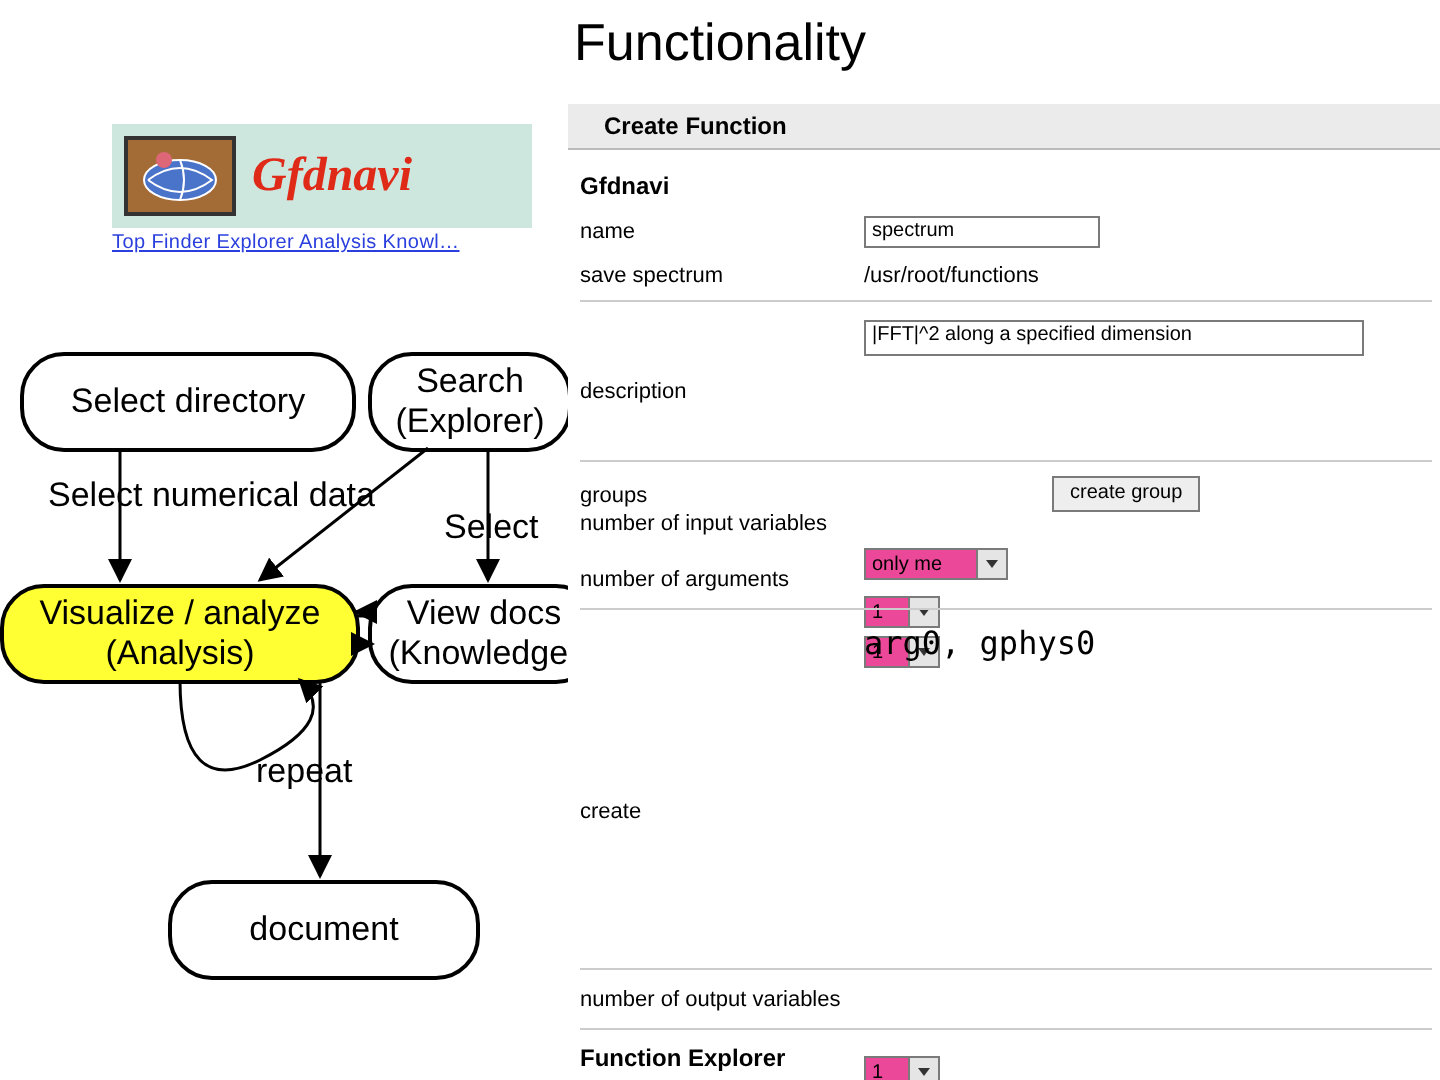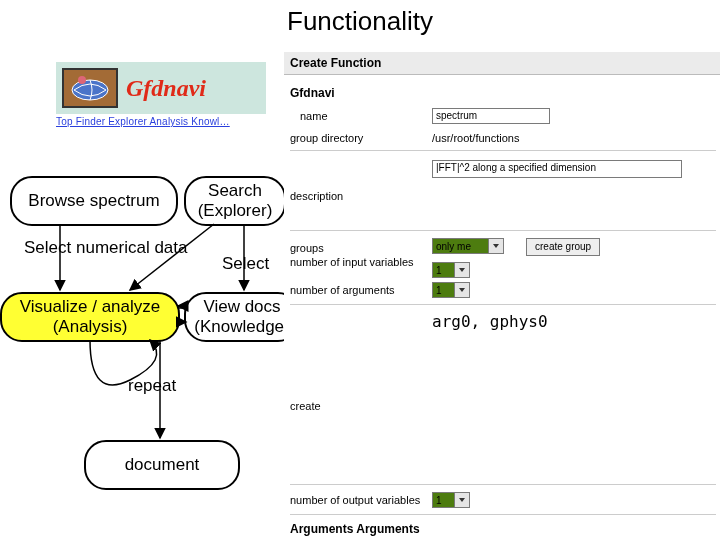--- a/index.html
+++ b/index.html
@@ -100,21 +100,21 @@
   .win-title {
     position: absolute;
     top: 0;
     left: 0;
     width: 100%;
     height: 22px;
     background: #ebebeb;
     border-bottom: 1px solid #bbb;
   }
   .win-title span {
-    margin-left: 6px;
+    margin-left: 18px;
     line-height: 22px;
     font-weight: bold;
     font-size: 12px;
   }
   .bold-label {
     position: absolute;
     font-weight: bold;
     font-size: 12px;
   }
   .plain-label {
@@ -132,27 +132,28 @@
     line-height: 14px;
   }
   .textline {
     position: absolute;
     font-size: 16px;
     font-family: monospace;
   }
   .select {
     position: absolute;
     border: 1px solid #7a7a7a;
-    background: #4d7c0f;
+    background: #ec4899;
     height: 16px;
     width: 72px;
     font-size: 10px;
     display: flex;
     align-items: center;
     box-sizing: border-box;
+    margin-top: 36px;
   }
   .select .sel-val { margin-left: 3px; flex: 1; }
   .select .sel-btn {
     width: 14px;
     height: 14px;
     background: #e5e5e5;
     border-left: 1px solid #7a7a7a;
     display: flex;
     align-items: center;
     justify-content: center;
@@ -200,21 +201,21 @@
       <path d="M10 20 Q26 8 42 20 Q26 32 10 20" fill="none" stroke="#fff" stroke-width="1"></path>
       <path d="M26 10 Q30 20 26 30" fill="none" stroke="#fff" stroke-width="1"></path>
       <circle cx="18" cy="10" r="4" fill="#d67"></circle>
     </svg>
   </div>
   <span class="logo-text">Gfdnavi</span>
 </div>
 <div class="nav-row">Top Finder Explorer Analysis Knowl…</div>
 
 <div class="node" style="top:176px; left:10px; width:164px; height:46px;">
-  <span class="l1">Browse spectrum</span>
+  <span class="l1">Select directory</span>
 </div>
 <div class="node" style="top:176px; left:184px; width:98px; height:46px;">
   <span class="l1">Search</span>
   <span class="l2">(Explorer)</span>
 </div>
 <div class="node yellow" style="top:292px; left:0px; width:176px; height:46px;">
   <span class="l1">Visualize / analyze</span>
   <span class="l2">(Analysis)</span>
 </div>
 <div class="node" style="top:292px; left:184px; width:112px; height:46px;">
@@ -250,24 +251,24 @@
 
   <line x1="160" y1="340" x2="160" y2="438" stroke="#000" stroke-width="1.5" marker-end="url(#ah)"></line>
 </svg>
 
 <div class="panel">
   <div class="win-title">
     <span>Create Function</span>
   </div>
   <div class="bold-label" style="top:34px; left:6px;">Gfdnavi</div>
 
-  <div class="plain-label" style="top:58px; left:16px;">name</div>
+  <div class="plain-label" style="top:58px; left:6px;">name</div>
   <div class="input" style="top:56px; left:148px; width:118px;">spectrum</div>
 
-  <div class="plain-label" style="top:80px; left:6px;">group directory</div>
+  <div class="plain-label" style="top:80px; left:6px;">save spectrum</div>
   <div class="plain-label" style="top:80px; left:148px;">/usr/root/functions</div>
 
   <div class="hr" style="top:98px;"></div>
 
   <div class="input" style="top:108px; left:148px; width:250px; height:18px;">|FFT|^2 along a specified dimension</div>
   <div class="plain-label" style="top:138px; left:6px;">description</div>
 
   <div class="hr" style="top:178px;"></div>
 
   <div class="plain-label" style="top:190px; left:6px;">groups</div>
@@ -312,14 +313,14 @@
   <div class="select small" style="top:440px; left:148px;">
     <span class="sel-val">1</span>
     <span class="sel-btn">
       <svg width="8" height="8" viewBox="0 0 8 8">
           <path d="M1 2 L4 6 L7 2 Z" fill="#333"></path>
         </svg>
     </span>
   </div>
 
   <div class="hr" style="top:462px;"></div>
-  <div class="bold-label" style="top:470px; left:6px;">Arguments Arguments</div>
+  <div class="bold-label" style="top:470px; left:6px;">Function Explorer</div>
 </div>
 
 </body></html>

